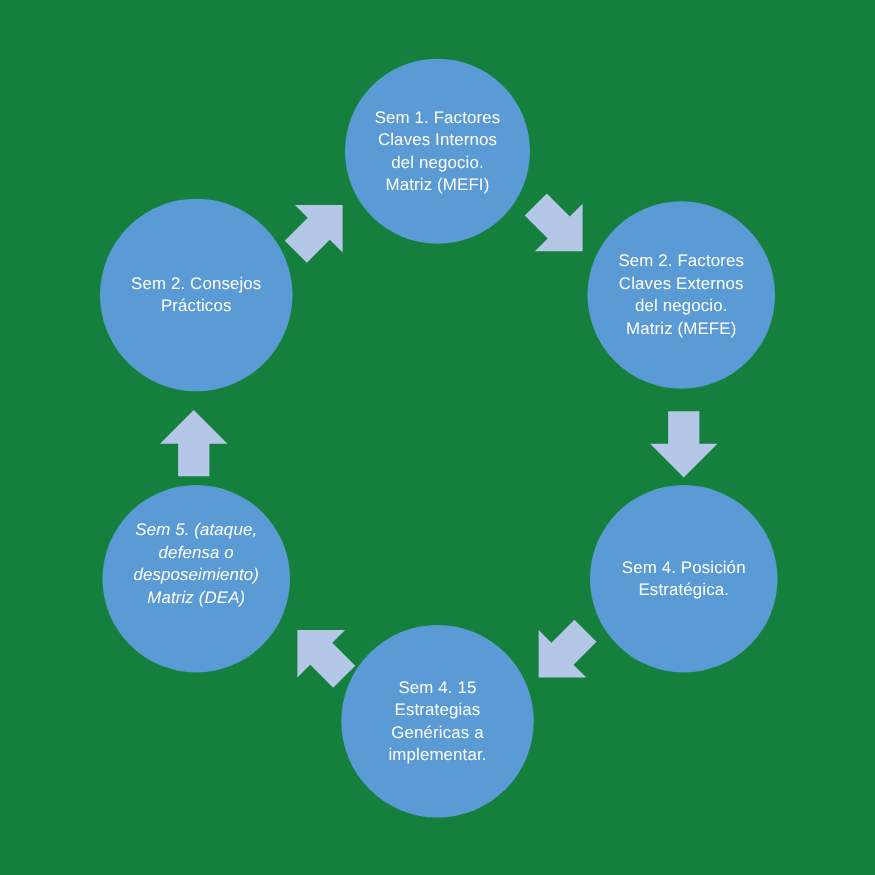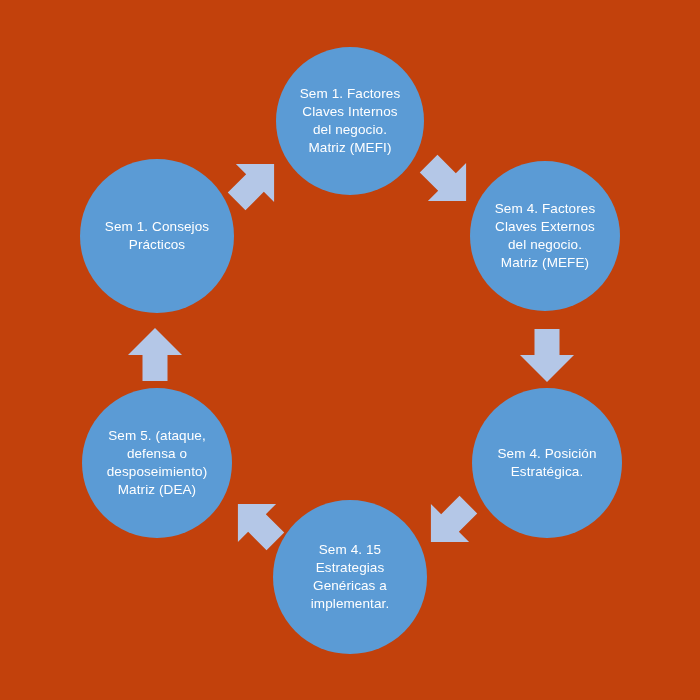--- a/index.html
+++ b/index.html
@@ -7,21 +7,21 @@
     padding: 0;
     background: #ffffff;
   }
   body {
     font-family: "Liberation Sans", sans-serif;
   }
   #diagram-canvas {
     position: relative;
     width: 700px;
     height: 700px;
-    background: #c2410c;
+    background: #15803d;
     overflow: hidden;
   }
   #cycle-svg {
     position: absolute;
     left: 0;
     top: 0;
     width: 700px;
     height: 700px;
   }
   .node-label {
@@ -69,31 +69,31 @@
         <circle cx="157" cy="463" r="75" fill="#5B9BD5"></circle>
         <circle cx="157" cy="236" r="77" fill="#5B9BD5"></circle>
       </g>
   </svg>
 
   <div id="labels-layer">
       <div class="node-label" style="left: 276px; top: 47px; width: 148px; height: 148px; color: rgb(255, 255, 255);">Sem 1. Factores
 Claves Internos
 del negocio.
 Matriz (MEFI)</div>
-      <div class="node-label" style="left: 470px; top: 161px; width: 150px; height: 150px; color: rgb(255, 255, 255);">Sem 4. Factores
+      <div class="node-label" style="left: 470px; top: 161px; width: 150px; height: 150px; color: rgb(255, 255, 255);">Sem 2. Factores
 Claves Externos
 del negocio.
 Matriz (MEFE)</div>
       <div class="node-label" style="left: 472px; top: 388px; width: 150px; height: 150px; color: rgb(255, 255, 255);">Sem 4. Posición
 Estratégica.</div>
       <div class="node-label" style="left: 273px; top: 500px; width: 154px; height: 154px; color: rgb(255, 255, 255);">Sem 4. 15
 Estrategias
 Genéricas a
 implementar.</div>
-      <div class="node-label" style="left: 82px; top: 388px; width: 150px; height: 150px; color: rgb(255, 255, 255);">Sem 5. (ataque,
+      <div class="node-label" style="left: 82px; top: 376px; width: 150px; height: 150px; color: rgb(255, 255, 255); font-style: italic;">Sem 5. (ataque,
 defensa o
 desposeimiento)
 Matriz (DEA)</div>
-      <div class="node-label" style="left: 80px; top: 159px; width: 154px; height: 154px; color: rgb(255, 255, 255);">Sem 1. Consejos
+      <div class="node-label" style="left: 80px; top: 159px; width: 154px; height: 154px; color: rgb(255, 255, 255);">Sem 2. Consejos
 Prácticos</div>
     </div>
 
 </div>
 
 </body></html>

